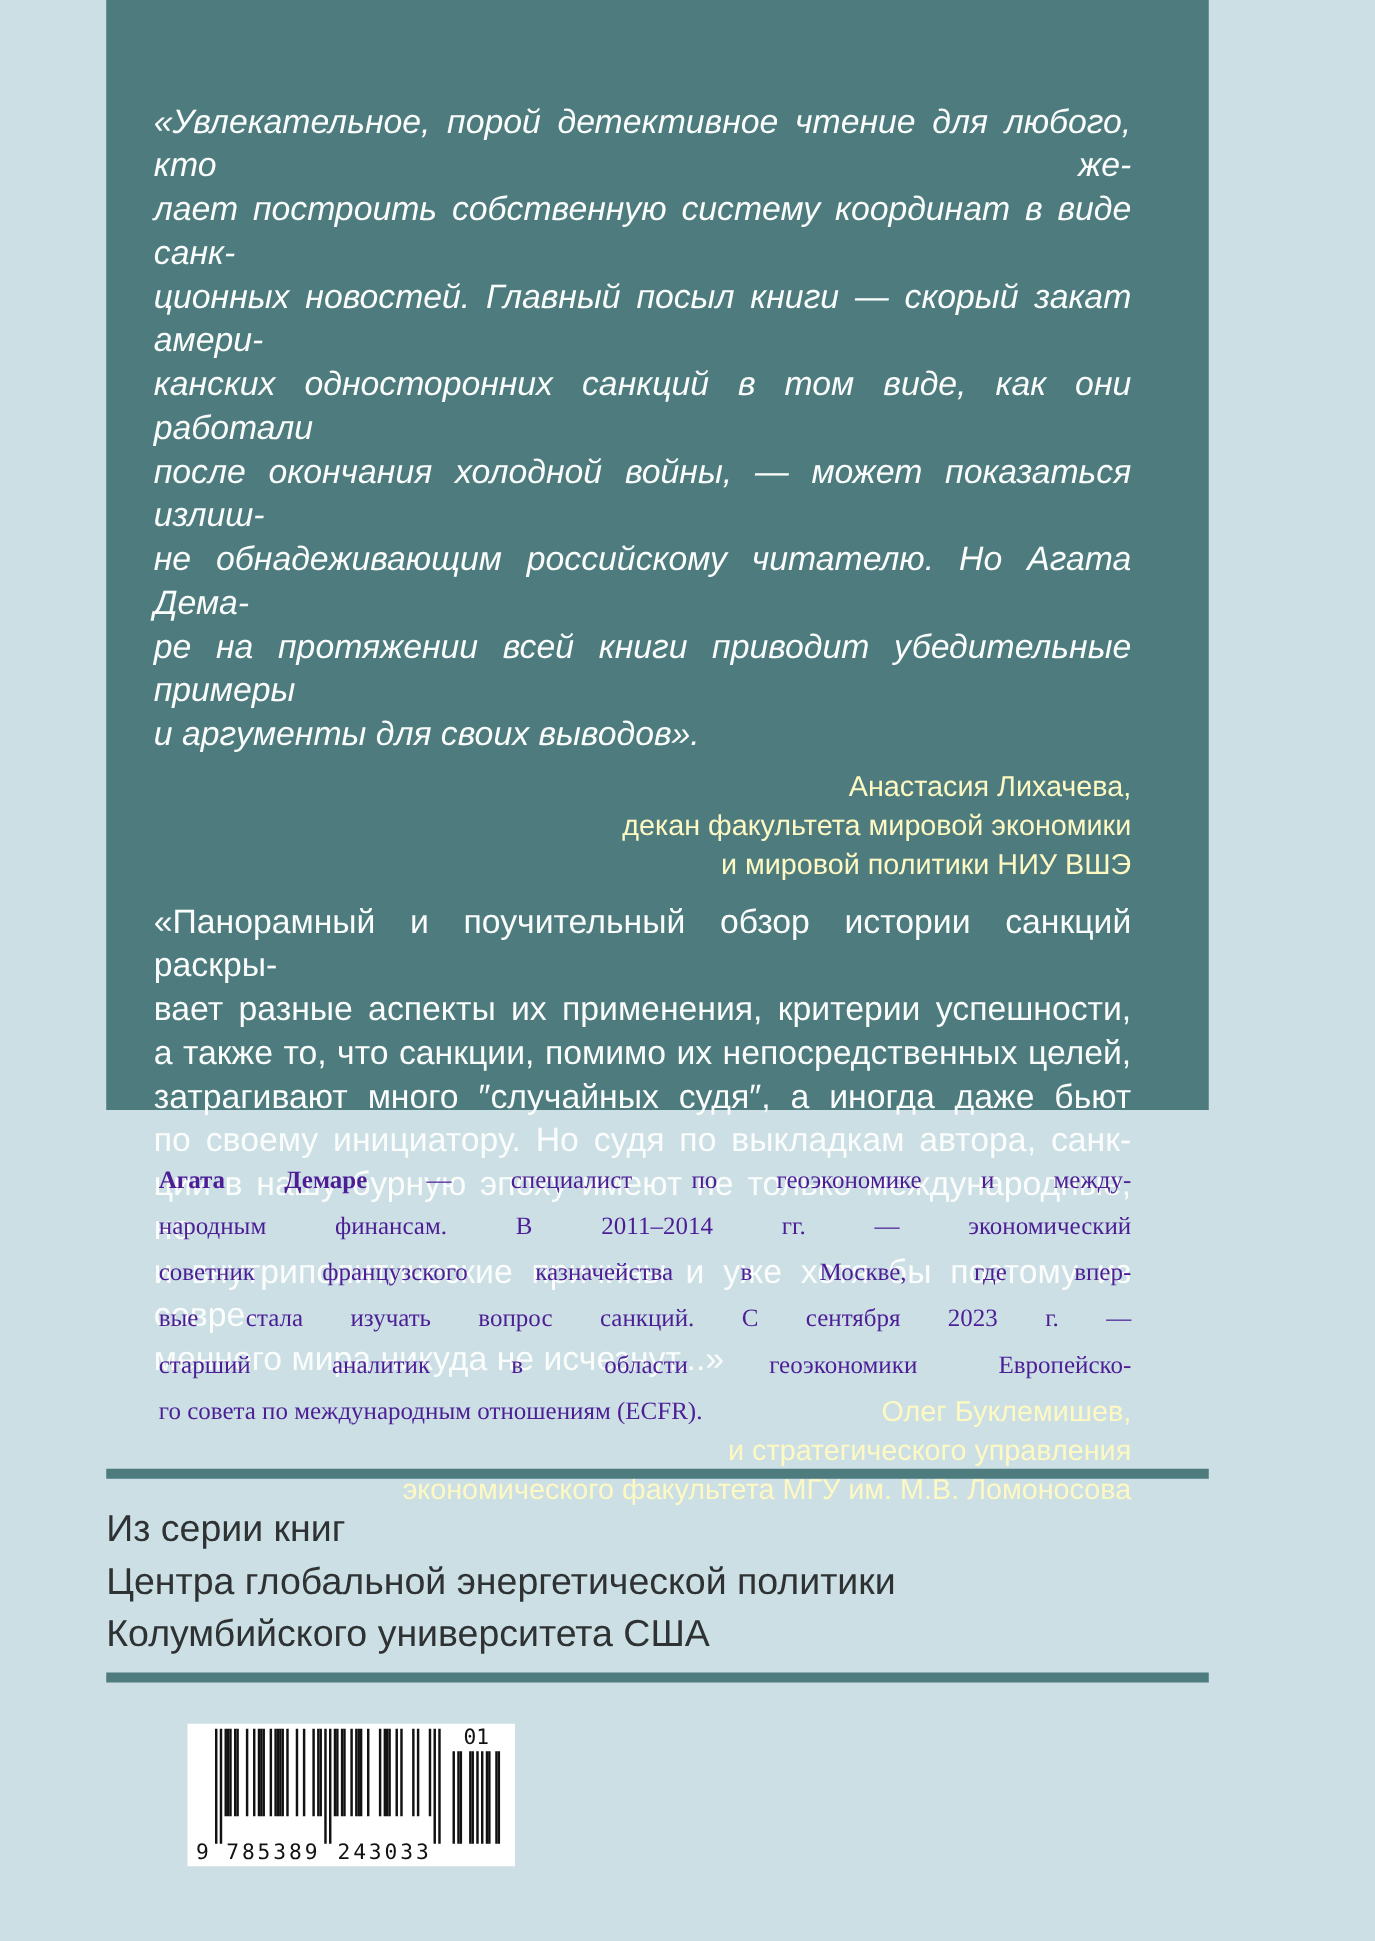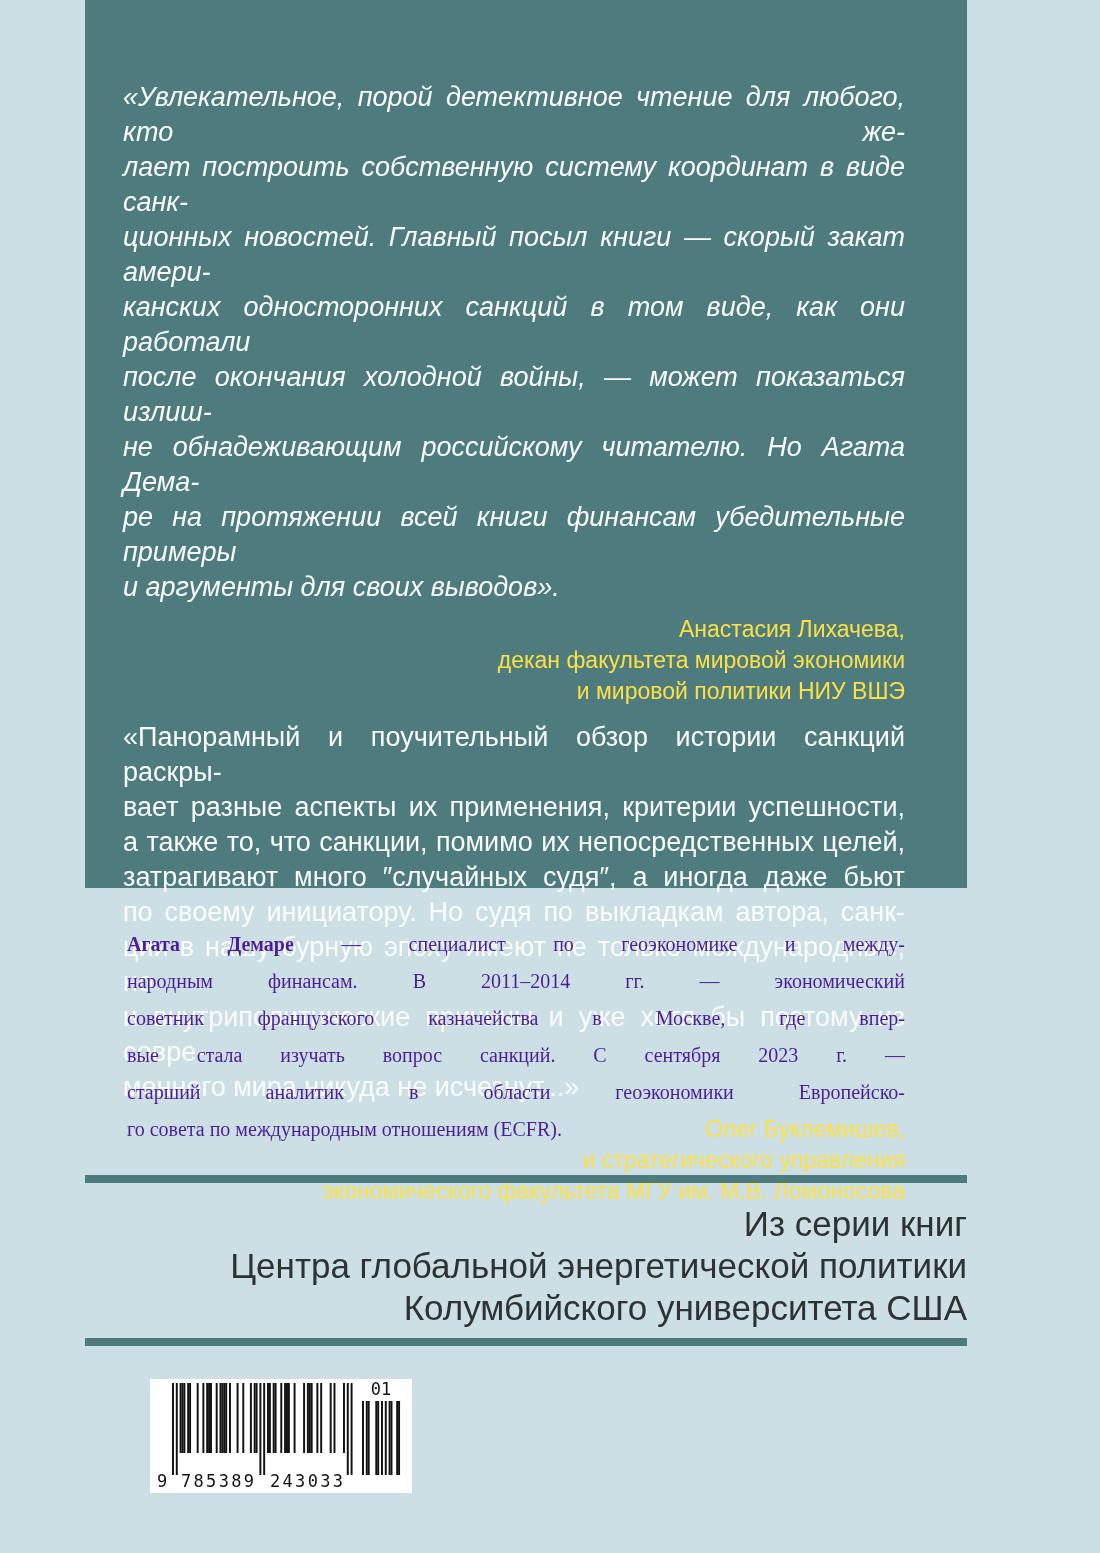--- a/index.html
+++ b/index.html
@@ -13,21 +13,21 @@
   .panel{
     position:absolute; left:85px; top:0; width:882px; height:888px;
     background:#4d7b7e; box-sizing:border-box;
     padding:80px 62px 0 38px;
   }
   .quote{ color:#fbfdfc; font-size:27px; line-height:35px; }
   .quote-italic{ font-style:italic; }
   .qline{ text-align:justify; text-align-last:justify; }
   .qlast{ text-align-last:left; }
   .attribution{
-    color:#fde047; font-size:23px; line-height:31px;
+    color:#fef9c3; font-size:23px; line-height:31px;
     text-align:right; font-weight:500;
   }
   .attr-1{ margin-top:9px; }
   .quote-2{ margin-top:13px; }
   .attr-2{ margin-top:9px; }
   
   .bio{
     position:absolute; left:127px; top:926px; width:778px;
     font-family:"Liberation Serif", serif;
     font-size:20px; line-height:37px; color:#4c1d95;
@@ -36,21 +36,21 @@
   .blast{ text-align-last:left; }
   .bio-name{ font-weight:bold; }
   
   .rule{
     position:absolute; left:85px; width:882px; height:8px; background:#4d7b7e;
   }
   .rule-top{ top:1175px; }
   .rule-bottom{ top:1338px; }
   .series{
     position:absolute; left:85px; top:1203px; width:882px;
-    text-align:right; font-size:35px; line-height:42px; color:#2e3233;
+    text-align:left; font-size:30px; line-height:42px; color:#2e3233;
   }
   
   .barcode{
     position:absolute; left:150px; top:1379px; width:262px; height:114px;
     background:#ffffff;
   }
   .barcode svg{ display:block; width:262px; height:114px; }
   .barcode rect{ fill:#121212; }
   .barcode text{
     font-family:"DejaVu Sans Mono", monospace;
@@ -63,21 +63,21 @@
 <div class="cover">
 
   <section class="panel">
     <div class="quote quote-italic">
       <div class="qline">«Увлекательное, порой детективное чтение для любого, кто же-</div>
       <div class="qline">лает построить собственную систему координат в виде санк-</div>
       <div class="qline">ционных новостей. Главный посыл книги — скорый закат амери-</div>
       <div class="qline">канских односторонних санкций в том виде, как они работали</div>
       <div class="qline">после окончания холодной войны, — может показаться излиш-</div>
       <div class="qline">не обнадеживающим российскому читателю. Но Агата Дема-</div>
-      <div class="qline">ре на протяжении всей книги финансам убедительные примеры</div>
+      <div class="qline">ре на протяжении всей книги приводит убедительные примеры</div>
       <div class="qline qlast">и аргументы для своих выводов».</div>
     </div>
     <div class="attribution attr-1">
       <div>Анастасия Лихачева,</div>
       <div>декан факультета мировой экономики</div>
       <div>и мировой политики НИУ ВШЭ</div>
     </div>
 
     <div class="quote quote-2">
       <div class="qline">«Панорамный и поучительный обзор истории санкций раскры-</div>

